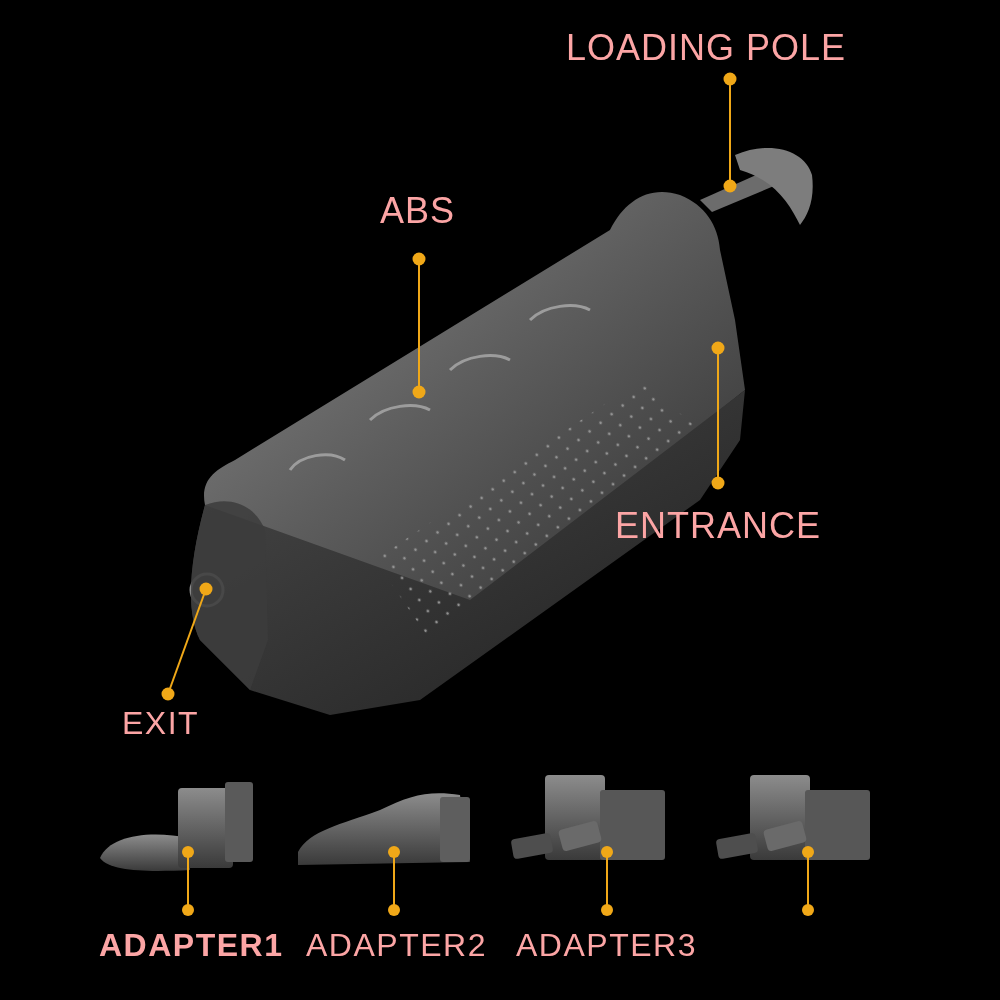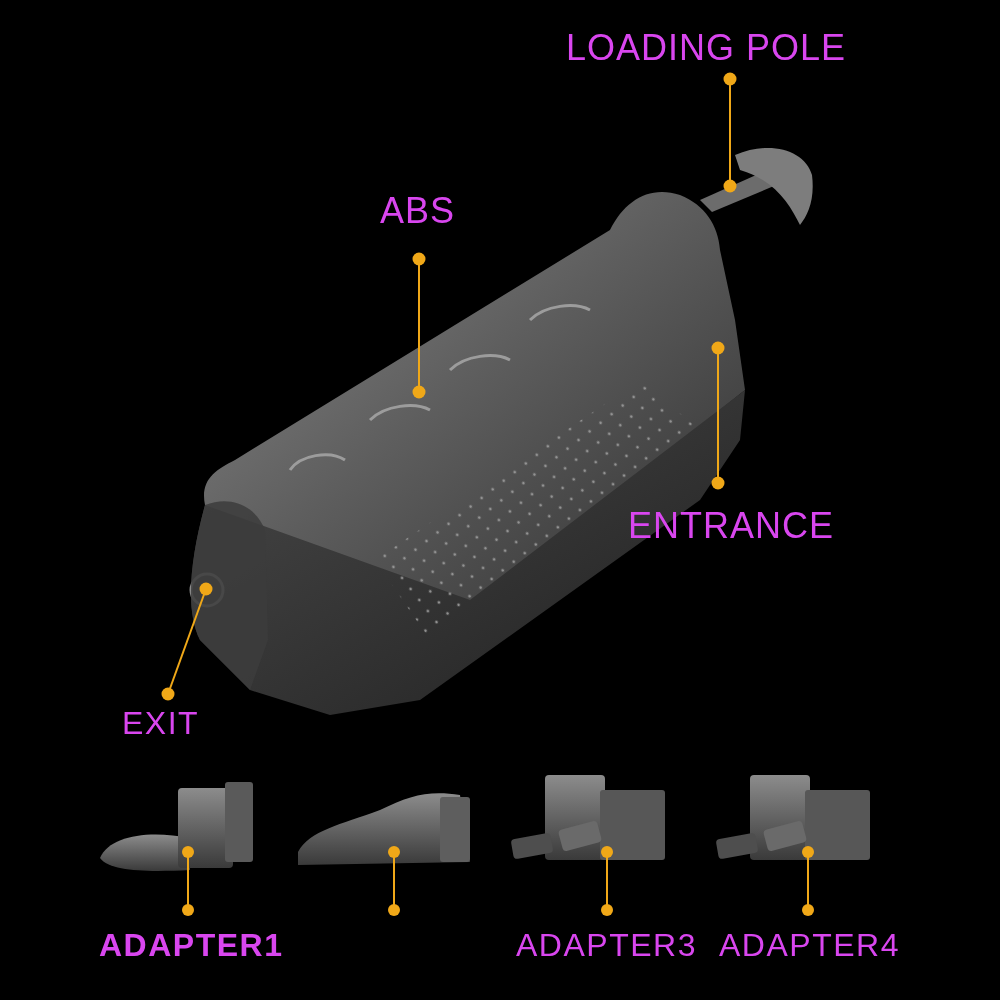--- a/index.html
+++ b/index.html
@@ -5,21 +5,21 @@
     html, body { margin: 0; padding: 0; }
     body {
       width: 1000px; height: 1000px; overflow: hidden;
       background: #000;
       font-family: "Liberation Sans", "DejaVu Sans", sans-serif;
       position: relative;
     }
     .stage { position: absolute; left: 0; top: 0; width: 1000px; height: 1000px; }
     .label {
       position: absolute;
-      color: #d946ef;
+      color: #fca5a5;
       font-size: 36px;
       letter-spacing: 1px;
       line-height: 1;
       white-space: nowrap;
     }
     .label.small { font-size: 32px; letter-spacing: 1.5px; }
     svg { position: absolute; left: 0; top: 0; }
   </style>
 </head>
 <body>
@@ -126,19 +126,19 @@
       <circle cx="607" cy="852" r="6" stroke="none"></circle>
       <circle cx="607" cy="910" r="6" stroke="none"></circle>
       <line x1="808" y1="852" x2="808" y2="910"></line>
       <circle cx="808" cy="852" r="6" stroke="none"></circle>
       <circle cx="808" cy="910" r="6" stroke="none"></circle>
     </g>
   </svg>
 
   <div class="label" style="left:566px; top:30px;">LOADING POLE</div>
   <div class="label" style="left:380px; top:193px;">ABS</div>
-  <div class="label" style="left:628px; top:508px;">ENTRANCE</div>
+  <div class="label" style="left:615px; top:508px;">ENTRANCE</div>
   <div class="label small" style="left:122px; top:707px;">EXIT</div>
 
   <div class="label small" style="left:99px; top:929px;font-weight:bold;">ADAPTER1</div>
+  <div class="label small" style="left:306px; top:929px;">ADAPTER2</div>
   <div class="label small" style="left:516px; top:929px;">ADAPTER3</div>
-  <div class="label small" style="left:719px; top:929px;">ADAPTER4</div>
 </div>
 
 </body></html>

